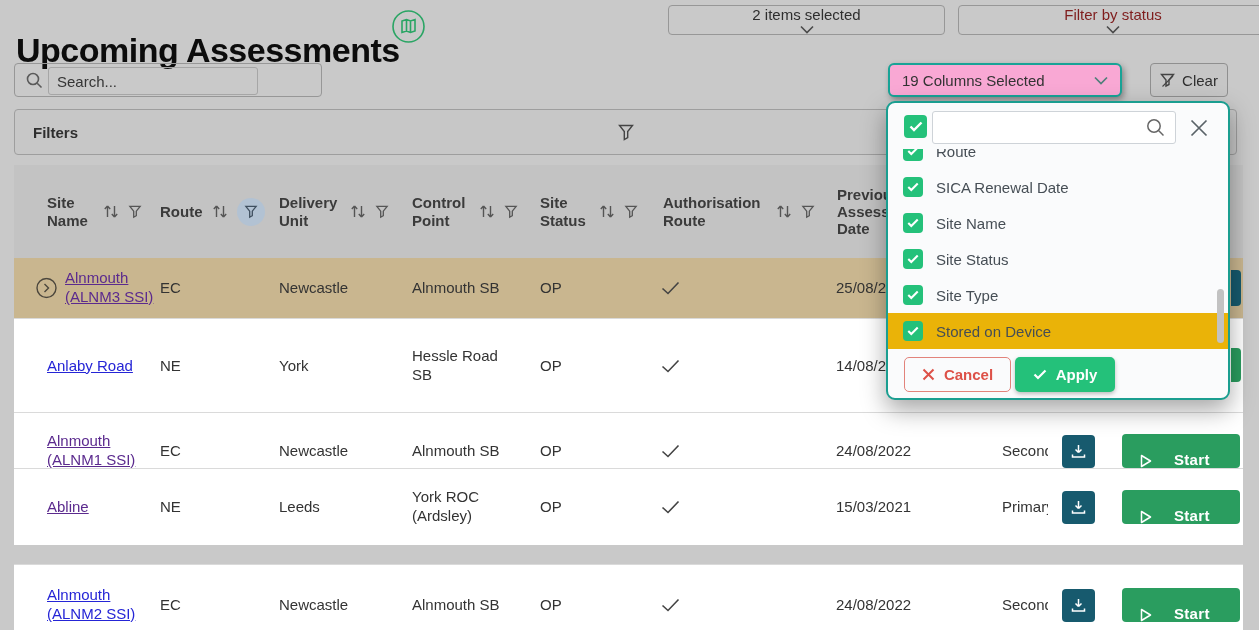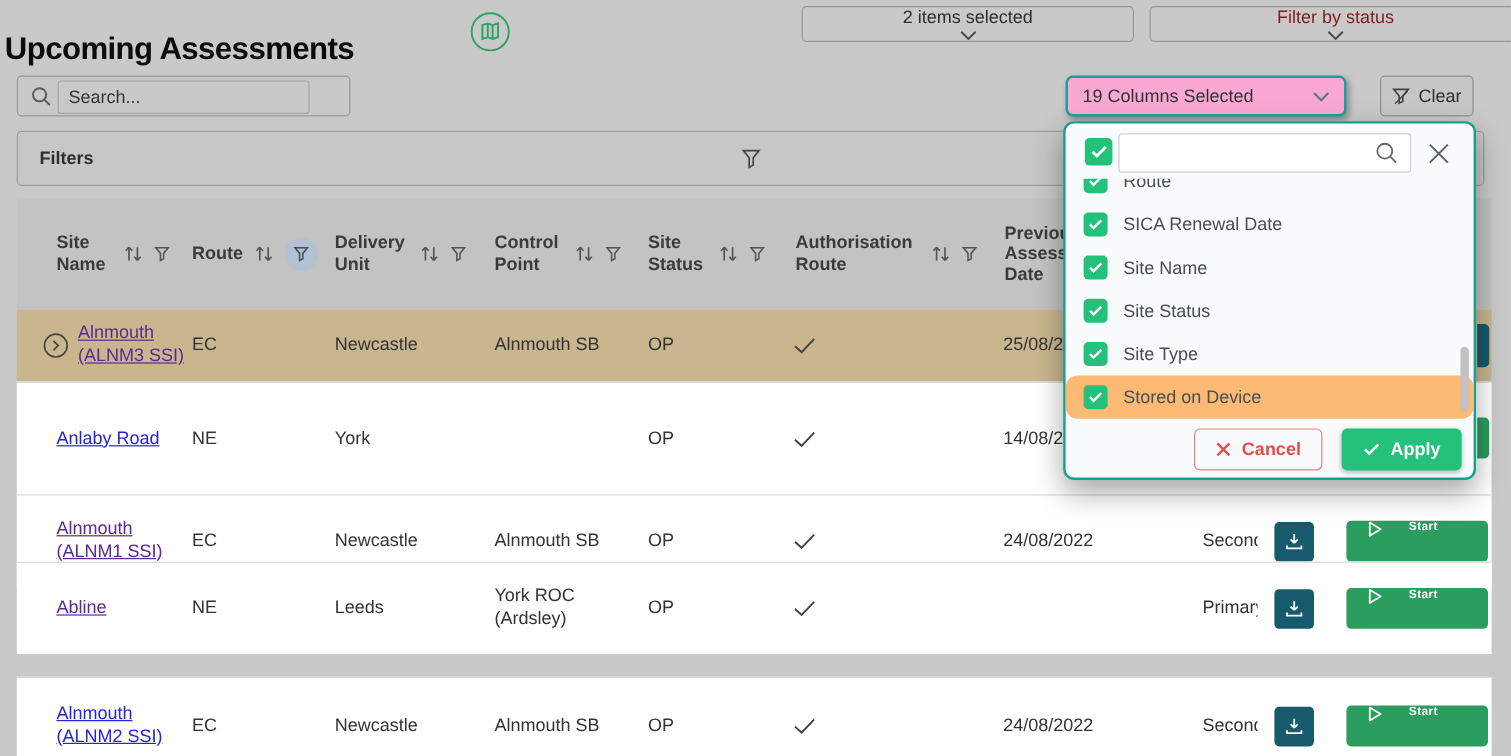--- a/index.html
+++ b/index.html
@@ -2,30 +2,30 @@
 <html><head>
 <meta charset="utf-8">
 <style>
   html,body{margin:0;padding:0;}
   body{width:1259px;height:630px;overflow:hidden;background:#c9c9c9;
        font-family:"Liberation Sans",sans-serif;color:#333;position:relative;}
   .screen{position:absolute;inset:0;}
   .abs{position:absolute;}
 
   
-  .title{left:4px;top:8px;font-size:26px;font-weight:800;color:#0c0c0c;letter-spacing:-0.5px;}
+  .title{left:16px;top:8px;font-size:34px;font-weight:800;color:#0c0c0c;letter-spacing:-0.5px;}
   .map-badge{left:392px;top:10px;width:33px;height:33px;}
   .select{box-sizing:border-box;height:30px;border:1px solid #979797;border-radius:4px;
           display:flex;align-items:center;padding:0 12px;font-size:15px;color:#2e2e2e;
           justify-content:space-between;flex-direction:column;}
   .sel-items{left:668px;top:5px;width:277px;}
   .sel-status{left:958px;top:5px;width:310px;color:#7f1d1d;}
 
   
-  .search-group{left:14px;top:63px;width:278px;height:34px;border:1px solid #979797;border-radius:4px;box-sizing:border-box;}
+  .search-group{left:14px;top:63px;width:308px;height:34px;border:1px solid #979797;border-radius:4px;box-sizing:border-box;}
   .search-ic{position:absolute;left:11px;top:8px;}
   .search-inner{position:absolute;left:33px;top:3px;width:192px;height:26px;border:1px solid #a6a6a6;
       border-radius:3px;background:transparent;font-size:15px;color:#353535;padding:0 8px;
       font-family:"Liberation Sans",sans-serif;}
   .search-inner::placeholder{color:#353535;opacity:1;}
   .cols-select{left:888px;top:63px;width:234px;height:34px;background:#f9a8d4;border:2px solid #18a396;
       border-radius:6px;box-sizing:border-box;display:flex;align-items:center;justify-content:space-between;
       padding:0 12px;font-size:15px;color:#333;box-shadow:2px 3px 6px rgba(0,0,0,.35);z-index:15;}
   .clear-btn{left:1150px;top:63px;width:78px;height:34px;border:1px solid #8f8f8f;border-radius:4px;
       box-sizing:border-box;background:#c6c6c6;display:flex;align-items:center;justify-content:center;
@@ -64,46 +64,46 @@
   .x-type{left:988px;width:46px;overflow:hidden;white-space:nowrap;}
   .x-dl{left:1048px;width:33px;justify-content:center;}
   .x-start{left:1108px;width:118px;}
   .expand-ic{position:absolute;left:22px;top:50%;transform:translateY(-50%);}
   a.sitelink{text-decoration:underline;}
   .lk-purple{color:#5b2a8e;}
   .lk-blue{color:#2525d6;}
   .dl-btn{width:33px;height:33px;border:none;border-radius:4px;background:#175a6e;display:flex;
       align-items:center;justify-content:center;cursor:pointer;}
   .start-btn{width:118px;height:34px;border:none;border-radius:4px;background:#2a9d5f;display:flex;
-      align-items:flex-start;gap:22px;padding:0 0 0 18px;cursor:pointer;color:#fff;font-size:10px;
+      align-items:flex-end;gap:22px;padding:0 0 0 18px;cursor:pointer;color:#fff;font-size:15px;
       font-weight:bold;font-family:"Liberation Sans",sans-serif;letter-spacing:.3px;box-sizing:border-box;}
   .sliver{position:absolute;left:1217px;width:10px;border-radius:0 4px 4px 0;z-index:5;}
   .sliver-teal{top:12px;height:36px;background:#175a6e;}
   .sliver-green{top:29px;height:34px;background:#2a9d5f;}
 
   
   .panel{left:886px;top:101px;width:344px;height:299px;background:#fafbfc;border:2px solid #1a9e90;
       border-radius:9px;box-sizing:border-box;z-index:20;box-shadow:0 10px 24px rgba(0,0,0,.35);}
   .panel-head{position:absolute;left:0;top:0;width:100%;height:45px;}
   .cb{border-radius:4px;background:#24c17a;display:flex;align-items:center;justify-content:center;}
   .cb-lg{position:absolute;left:16px;top:12px;width:23px;height:23px;}
   .menu-search{position:absolute;left:44px;top:8px;width:244px;height:33px;border:1px solid #ced3d8;
       border-radius:3px;background:#fff;font-size:15px;padding:0 36px 0 10px;box-sizing:border-box;
       font-family:"Liberation Sans",sans-serif;color:#444;}
   .menu-search-ic{position:absolute;left:258px;top:15px;}
   .menu-close{position:absolute;left:300px;top:14px;width:22px;height:22px;background:none;border:none;
       padding:0;cursor:pointer;display:flex;align-items:center;justify-content:center;}
   .menu-list{position:absolute;left:0;top:46px;width:100%;height:205px;overflow:hidden;}
   .menu-item{height:36px;display:flex;align-items:center;gap:13px;padding-left:15px;font-size:15px;color:#464e55;}
   .menu-item:first-child{margin-top:-16px;}
-  .menu-item.hl{background:#fdba74;border-radius:10px;}
+  .menu-item.hl{background:#eab308;}
   .cb-sm{width:20px;height:20px;flex:0 0 auto;}
   .thumb{position:absolute;right:4px;top:186px;width:7px;height:54px;border-radius:4px;background:#c2c2c2;}
-  .panel-foot{position:absolute;left:0;bottom:0;width:100%;height:47px;display:flex;align-items:center;
-      justify-content:flex-end;gap:16px;padding-right:10px;box-sizing:border-box;}
+  .panel-foot{position:absolute;left:16px;bottom:0;width:100%;height:47px;display:flex;align-items:center;
+      gap:4px;padding-right:10px;box-sizing:border-box;}
   .cancel-btn{width:107px;height:35px;border:1px solid #e2837b;border-radius:5px;background:transparent;
       color:#dd5148;font-size:15px;font-weight:bold;display:flex;align-items:center;justify-content:center;
       gap:9px;cursor:pointer;font-family:"Liberation Sans",sans-serif;}
   .apply-btn{width:100px;height:35px;border:none;border-radius:5px;background:#24c17a;color:#fff;
       font-size:15px;font-weight:bold;display:flex;align-items:center;justify-content:center;gap:9px;
       cursor:pointer;font-family:"Liberation Sans",sans-serif;box-shadow:0 2px 4px rgba(0,0,0,.25);}
   svg{display:block;}
 </style>
 </head>
 <body>
@@ -255,20 +255,21 @@
     <div class="cell x-date">25/08/2022</div>
     <div class="sliver sliver-teal"></div>
   </div>
 
   <div class="row r2 sep">
     <div class="cell x-site">
         <a class="sitelink lk-blue" href="#">Anlaby Road</a>
       </div>
     <div class="cell x-route">NE</div>
     <div class="cell x-du">York</div>
+    <div class="cell x-cp">Hessle Road SB</div>
     <div class="cell x-ss">OP</div>
     <div class="cell x-auth">
       <svg width="19" height="14" viewBox="0 0 19 14" fill="none" stroke="#434343" stroke-width="1.6">
           <path d="M1.5 7.5 L7 12.5 L17.5 1.5"></path>
         </svg>
     </div>
     <div class="cell x-date">14/08/2022</div>
     <div class="sliver sliver-green"></div>
   </div>
 
@@ -311,20 +312,21 @@
       </div>
     <div class="cell x-route">NE</div>
     <div class="cell x-du">Leeds</div>
     <div class="cell x-cp">York ROC (Ardsley)</div>
     <div class="cell x-ss">OP</div>
     <div class="cell x-auth">
       <svg width="19" height="14" viewBox="0 0 19 14" fill="none" stroke="#434343" stroke-width="1.6">
           <path d="M1.5 7.5 L7 12.5 L17.5 1.5"></path>
         </svg>
     </div>
+    <div class="cell x-date">15/03/2021</div>
     <div class="cell x-type">Primary</div>
     <div class="cell x-dl">
       <button class="dl-btn">
         <svg width="17" height="17" viewBox="0 0 17 17" fill="none" stroke="#fff" stroke-width="1.5">
             <path d="M8.5 2 V9.5 M8.5 9.5 L5.5 6.5 M8.5 9.5 L11.5 6.5"></path>
             <path d="M2.5 11.5 V14 H14.5 V11.5"></path>
           </svg>
       </button>
     </div>
     <div class="cell x-start">

